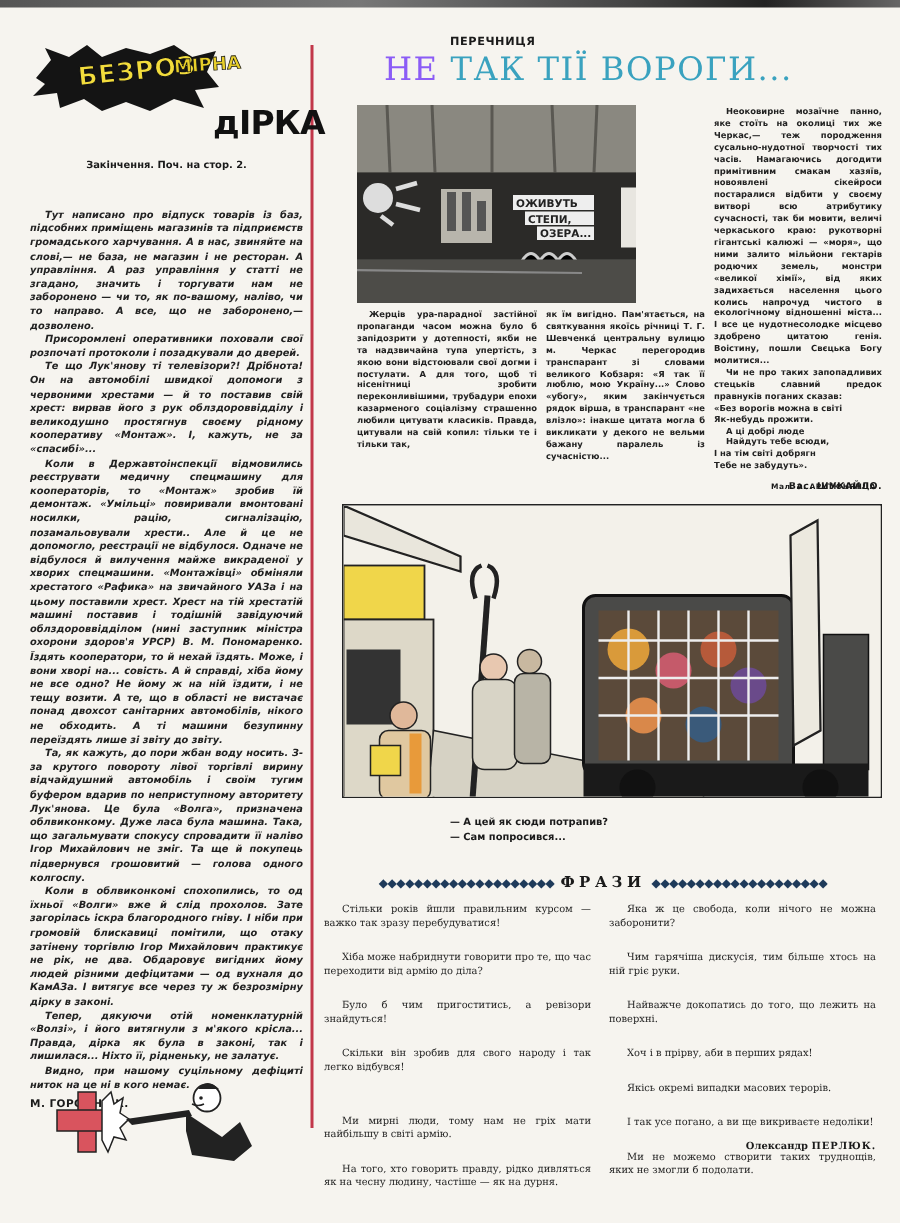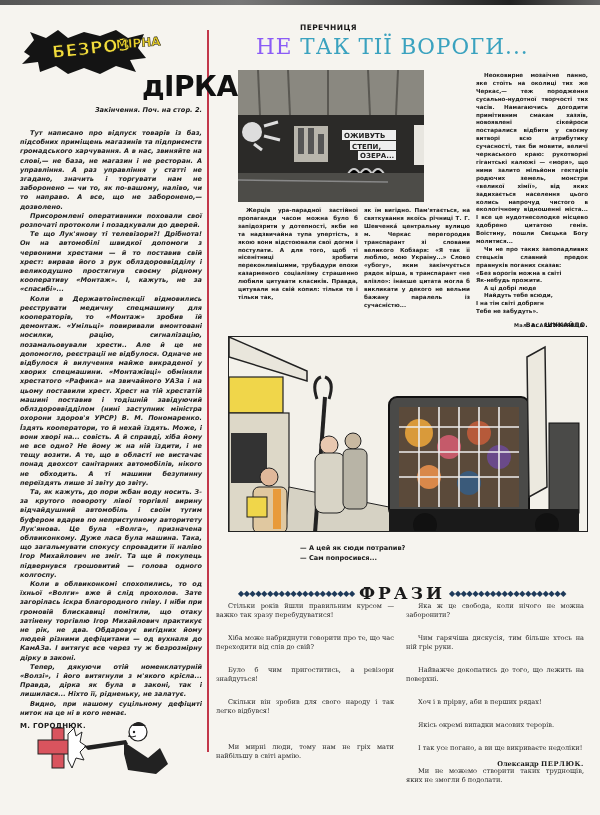--- a/index.html
+++ b/index.html
@@ -12,22 +12,22 @@
   .red-rule { position: absolute; left: 207px; top: 30px; width: 2px; height: 722px; background: #c2374a; }
 
   
   .left-col { position: absolute; left: 20px; top: 28px; width: 182px; }
   .logo { position: relative; height: 72px; }
   .logo-burst { position: absolute; left: 0; top: 2px; width: 128px; height: 44px; }
   .logo-word1 { position: absolute; left: 32px; top: 10px; font-weight: bold; font-size: 17px;
     color: #f2dc3c; letter-spacing: 0.5px; -webkit-text-stroke: 0.8px #111; transform: rotate(-6deg); }
   .logo-word1b { position: absolute; left: 96px; top: 8px; font-weight: bold; font-size: 12px;
     color: #e8cf2a; -webkit-text-stroke: 0.5px #111; transform: rotate(-4deg); }
-  .logo-word2 { position: absolute; left: 122px; top: 42px; font-weight: bold; font-size: 28px; color: #111; letter-spacing: -0.5px; }
-  .cont-note { font-size: 6.6px; font-weight: bold; text-align: right; margin: 6px 0 15px 0; font-style: italic; }
+  .logo-word2 { position: absolute; left: 122px; top: 42px; font-weight: bold; font-size: 22px; color: #111; letter-spacing: -0.5px; }
+  .cont-note { font-size: 6.6px; font-weight: bold; text-align: center; margin: 6px 0 25px 0; }
   .body-text { font-size: 6.55px; line-height: 9.2px; text-align: justify; font-weight: bold; color: #222; font-style: italic; }
   .body-text p { text-indent: 10px; }
   .signature { font-size: 7px; font-weight: bold; text-align: left; margin-top: 4px; letter-spacing: 0.3px; }
   .cartoon-left { position: absolute; left: 28px; top: 718px; width: 150px; height: 62px; }
 
   
   .rubric { position: absolute; left: 300px; top: 23px; font-size: 7.5px; font-weight: bold; letter-spacing: 0.4px; }
   .headline { position: absolute; left: 256px; top: 34px; font-family: "DejaVu Serif", serif; font-size: 21.5px;
     letter-spacing: 1px; color: #3aa2bf; white-space: nowrap; }
   .headline .first { color: #8b5cf6; }
@@ -47,21 +47,21 @@
   .illus-credit { position: absolute; right: 16px; top: 322px; font-size: 5px; font-weight: bold; letter-spacing: 0.3px; }
 
   .cartoon-main { position: absolute; left: 228px; top: 336px; width: 360px; height: 196px;
     border: 1.5px solid #222; background: #f3f1ea; overflow: hidden; }
 
   .caption { position: absolute; left: 300px; top: 543px; font-size: 6.6px; font-weight: bold; line-height: 10px; }
 
   
   .frazy-header { position: absolute; left: 216px; top: 583px; width: 372px; display: flex; align-items: center; justify-content: center;
     color: #1e3a5a; font-size: 8px; letter-spacing: -0.3px; white-space: nowrap; overflow: hidden; }
-  .frazy-header .title { font-family: "DejaVu Serif", serif; font-weight: bold; font-size: 17px; letter-spacing: 3px; color: #1a1a1a; margin: 0 4px; }
+  .frazy-header .title { font-family: "DejaVu Serif", serif; font-weight: bold; font-size: 10px; letter-spacing: 3px; color: #1a1a1a; margin: 0 4px; }
   .frazy-col { position: absolute; width: 178px; font-family: "DejaVu Serif", serif; 
     font-size: 6.6px; line-height: 9px; text-align: justify; color: #1f1f1f; }
   .frazy-col .item { text-indent: 12px; margin-bottom: 14px; }
   .frazy-left { left: 216px; top: 602px; }
   .frazy-right { left: 406px; top: 602px; }
   .frazy-sig { position: absolute; right: 16px; top: 760px; font-family: "DejaVu Serif", serif; font-size: 6.6px; font-weight: bold; }
   .frazy-sig .surname { letter-spacing: 0.6px; }
 </style>
 </head>
 <body>
@@ -219,24 +219,25 @@
 </div>
 
 <div class="frazy-header">
   <span>◆◆◆◆◆◆◆◆◆◆◆◆◆◆◆◆◆◆◆◆</span>
   <span class="title">ФРАЗИ</span>
   <span>◆◆◆◆◆◆◆◆◆◆◆◆◆◆◆◆◆◆◆◆</span>
 </div>
 
 <div class="frazy-col frazy-left">
   <div class="item">Стільки років йшли правильним курсом — важко так зразу перебудуватися!</div>
-  <div class="item" style="margin-top:10px">Хіба може набриднути говорити про те, що час переходити від слів до свій?</div>
+  <div class="item" style="margin-top:10px">Хіба може набриднути говорити про те, що час переходити від армію до діла?</div>
   <div class="item">Було б чим пригоститись, а ревізори знайдуться!</div>
   <div class="item">Скільки він зробив для свого народу і так легко відбувся!</div>
   <div class="item" style="margin-top:27px">Ми мирні люди, тому нам не гріх мати найбільшу в світі армію.</div>
+  <div class="item">На того, хто говорить правду, рідко дивляться як на чесну людину, частіше — як на дурня.</div>
 </div>
 
 <div class="frazy-col frazy-right">
   <div class="item">Яка ж це свобода, коли нічого не можна заборонити?</div>
   <div class="item">Чим гарячіша дискусія, тим більше хтось на ній гріє руки.</div>
   <div class="item">Найважче докопатись до того, що лежить на поверхні.</div>
   <div class="item">Хоч і в прірву, аби в перших рядах!</div>
   <div class="item">Якісь окремі випадки масових терорів.</div>
   <div class="item">І так усе погано, а ви ще викриваєте недоліки!</div>
   <div class="item">Ми не можемо створити таких труднощів, яких не змогли б подолати.</div>

